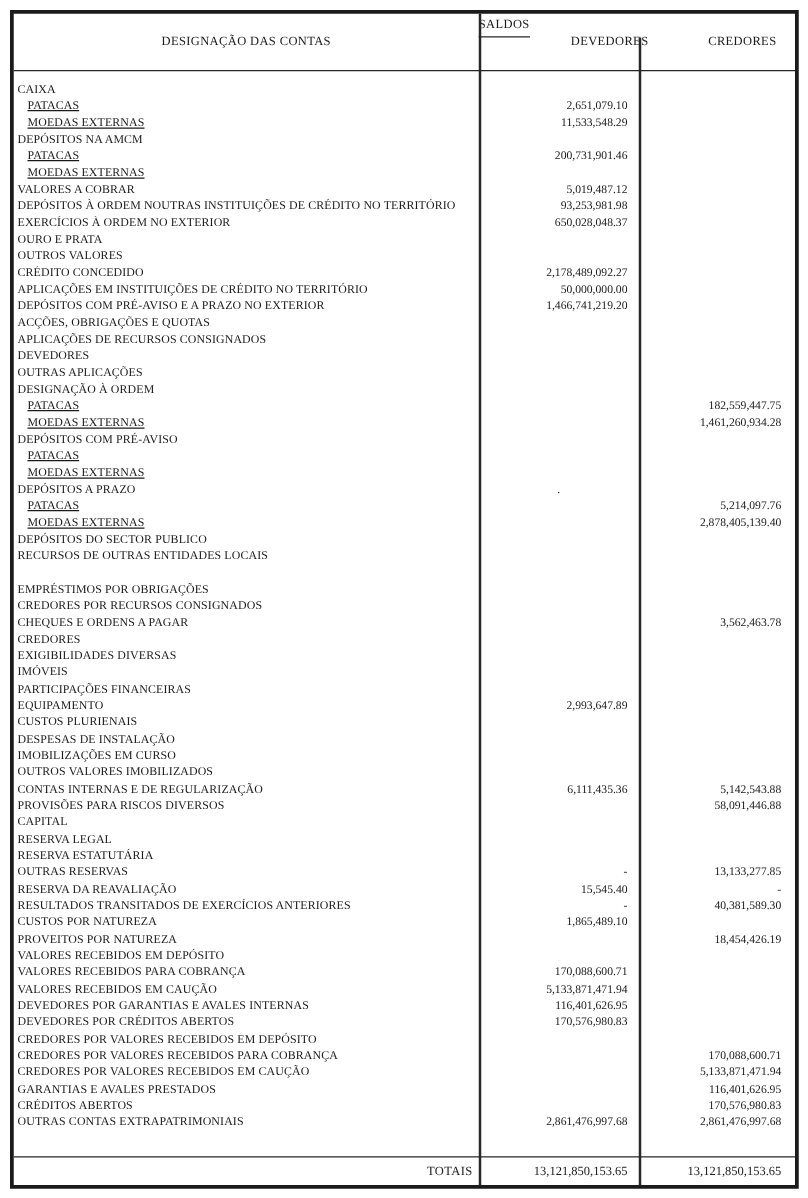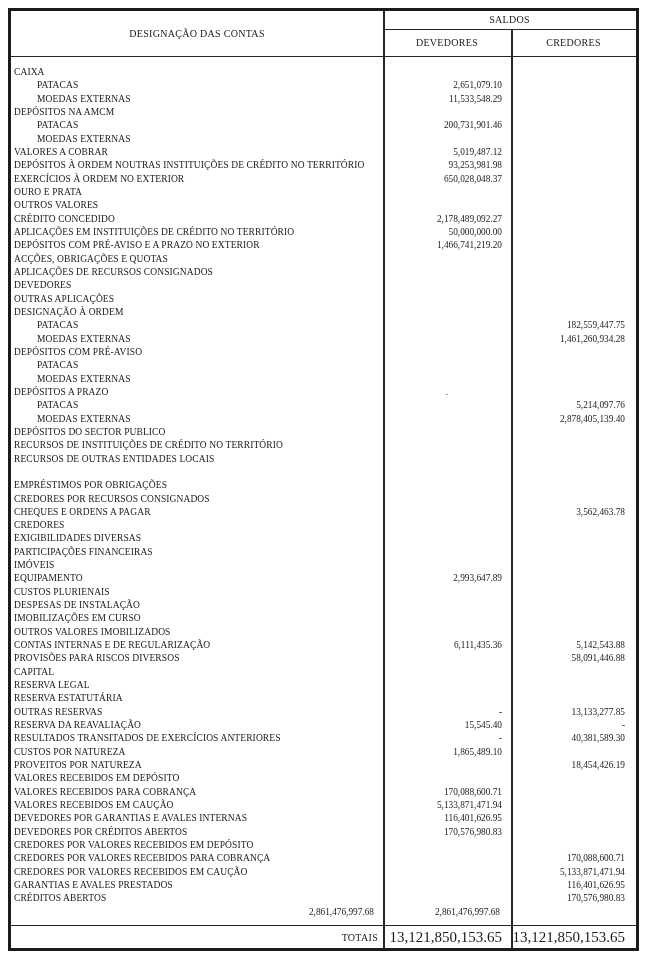--- a/index.html
+++ b/index.html
@@ -40,21 +40,21 @@
     flex: 0 0 auto;
     height: 45px;
     border-bottom: 1.5px solid #262626;
     display: grid;
     grid-template-columns: 372px 1fr;
   }
   .h-designation {
     display: flex; align-items: center; justify-content: center;
     font-size: 10px; letter-spacing: 0.3px;
   }
-  .h-right { display: flex; flex-direction: column; }
+  .h-right { display: flex; flex-direction: row; }
   .h-saldos {
     height: 17.5px;
     border-bottom: 1.5px solid #262626;
     display: flex; align-items: center; justify-content: center;
     font-size: 10px; letter-spacing: 0.3px;
   }
   .h-sub { flex: 1; display: grid; grid-template-columns: 128px 1fr; }
   .h-dev, .h-cred {
     display: flex; align-items: center; justify-content: center;
     font-size: 10px; letter-spacing: 0.3px;
@@ -71,41 +71,41 @@
     height: 13.34px;
     line-height: 13.34px;
     font-size: 9.5px;
   }
   .cell-label {
     padding-left: 3px;
     letter-spacing: 0.1px;
     white-space: nowrap;
     overflow: hidden;
   }
-  .cell-label.indent { padding-left: 26px; }
+  .cell-label.indent { padding-left: 11px; text-decoration: underline; }
   .cell-num {
     text-align: right;
     padding-right: 9px;
     font-size: 9.3px;
     white-space: nowrap;
   }
   .cell-num.cred { padding-right: 11px; }
   .cell-num.center-dot { text-align: center; padding-right: 0; }
   
   .totals {
     flex: 0 0 auto;
     height: 22px;
     border-top: 1.5px solid #262626;
     display: grid;
     grid-template-columns: 372px 128px 1fr;
     align-items: center;
     font-size: 10px;
   }
   .t-label { text-align: right; padding-right: 5px; letter-spacing: 0.3px; }
-  .t-num { text-align: right; padding-right: 9px; font-size: 15px; }
+  .t-num { text-align: right; padding-right: 9px; font-size: 10px; }
   .t-num.cred { padding-right: 11px; }
 </style>
 </head>
 <body>
 
 <div class="page">
   <div class="table">
     <div class="vline-designation"></div>
     <div class="vline-devcred"></div>
 
@@ -255,25 +255,20 @@
           <div class="cell-label indent">MOEDAS EXTERNAS</div>
           <div class="cell-num"></div>
           <div class="cell-num cred">2,878,405,139.40</div>
         </div>
         <div class="row">
           <div class="cell-label">DEPÓSITOS DO SECTOR PUBLICO</div>
           <div class="cell-num"></div>
           <div class="cell-num cred"></div>
         </div>
         <div class="row">
-          <div class="cell-label">RECURSOS DE INSTITUIÇÕES DE CRÉDITO NO TERRITÓRIO</div>
-          <div class="cell-num"></div>
-          <div class="cell-num cred"></div>
-        </div>
-        <div class="row">
           <div class="cell-label">RECURSOS DE OUTRAS ENTIDADES LOCAIS</div>
           <div class="cell-num"></div>
           <div class="cell-num cred"></div>
         </div>
         <div class="row">
           <div class="cell-num"></div>
           <div class="cell-num cred"></div>
         </div>
         <div class="row">
           <div class="cell-label">EMPRÉSTIMOS POR OBRIGAÇÕES</div>
@@ -294,26 +289,26 @@
           <div class="cell-label">CREDORES</div>
           <div class="cell-num"></div>
           <div class="cell-num cred"></div>
         </div>
         <div class="row">
           <div class="cell-label">EXIGIBILIDADES DIVERSAS</div>
           <div class="cell-num"></div>
           <div class="cell-num cred"></div>
         </div>
         <div class="row">
+          <div class="cell-label">IMÓVEIS</div>
+          <div class="cell-num"></div>
+          <div class="cell-num cred"></div>
+        </div>
+        <div class="row">
           <div class="cell-label">PARTICIPAÇÕES FINANCEIRAS</div>
-          <div class="cell-num"></div>
-          <div class="cell-num cred"></div>
-        </div>
-        <div class="row">
-          <div class="cell-label">IMÓVEIS</div>
           <div class="cell-num"></div>
           <div class="cell-num cred"></div>
         </div>
         <div class="row">
           <div class="cell-label">EQUIPAMENTO</div>
           <div class="cell-num">2,993,647.89</div>
           <div class="cell-num cred"></div>
         </div>
         <div class="row">
           <div class="cell-label">CUSTOS PLURIENAIS</div>
@@ -429,20 +424,21 @@
           <div class="cell-label">GARANTIAS E AVALES PRESTADOS</div>
           <div class="cell-num"></div>
           <div class="cell-num cred">116,401,626.95</div>
         </div>
         <div class="row">
           <div class="cell-label">CRÉDITOS ABERTOS</div>
           <div class="cell-num"></div>
           <div class="cell-num cred">170,576,980.83</div>
         </div>
         <div class="row">
+          <div class="cell-label">OUTRAS CONTAS EXTRAPATRIMONIAIS</div>
           <div class="cell-num">2,861,476,997.68</div>
           <div class="cell-num cred">2,861,476,997.68</div>
         </div>
       </div>
 
     <div class="totals">
       <div class="t-label">TOTAIS</div>
       <div class="t-num">13,121,850,153.65</div>
       <div class="t-num cred">13,121,850,153.65</div>
     </div>

